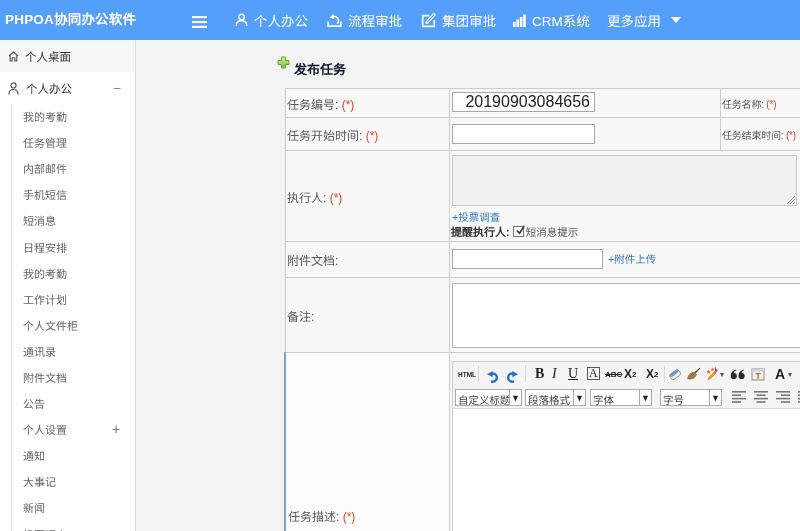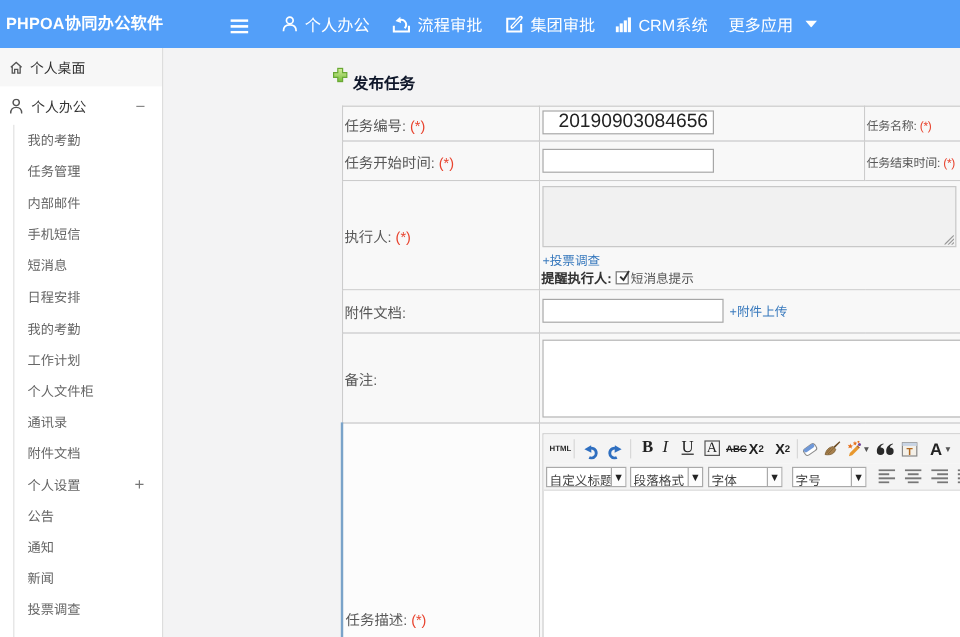--- a/index.html
+++ b/index.html
@@ -124,23 +124,24 @@
     <div class="it">任务管理</div>
     <div class="it">内部邮件</div>
     <div class="it">手机短信</div>
     <div class="it">短消息</div>
     <div class="it">日程安排</div>
     <div class="it">我的考勤</div>
     <div class="it">工作计划</div>
     <div class="it">个人文件柜</div>
     <div class="it">通讯录</div>
     <div class="it">附件文档</div>
+    <div class="it">公告</div>
     <div class="it">个人设置<span class="plus">+</span></div>
-    <div class="it">公告</div>
     <div class="it">通知</div>
+    <div class="it">大事记</div>
     <div class="it">新闻</div>
     <div class="it">投票调查</div>
   </div>
 </div>
 
 <svg id="plusicon" width="13" height="13" viewBox="0 0 13 13">
     <defs>
       <linearGradient id="pg" x1="0" y1="0" x2="0" y2="1">
         <stop offset="0" stop-color="#d3ed9a"></stop>
         <stop offset="1" stop-color="#77bd3c"></stop>

